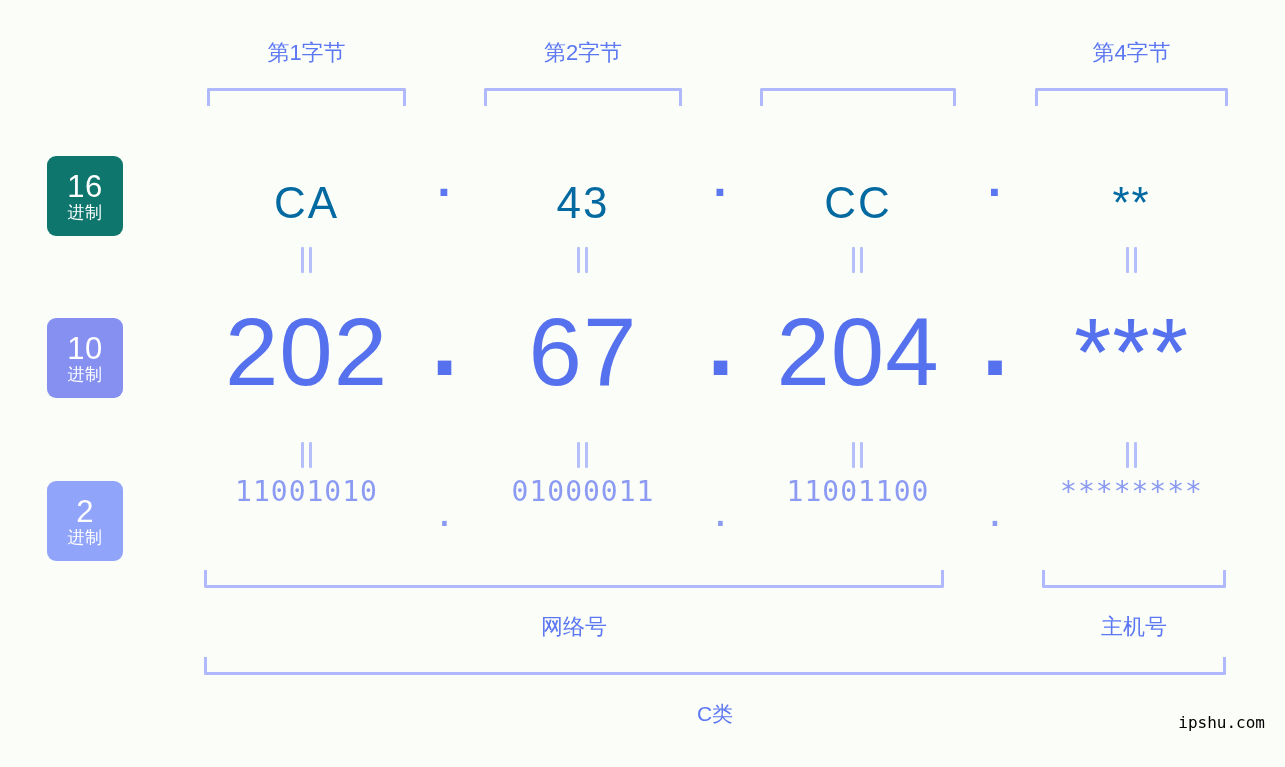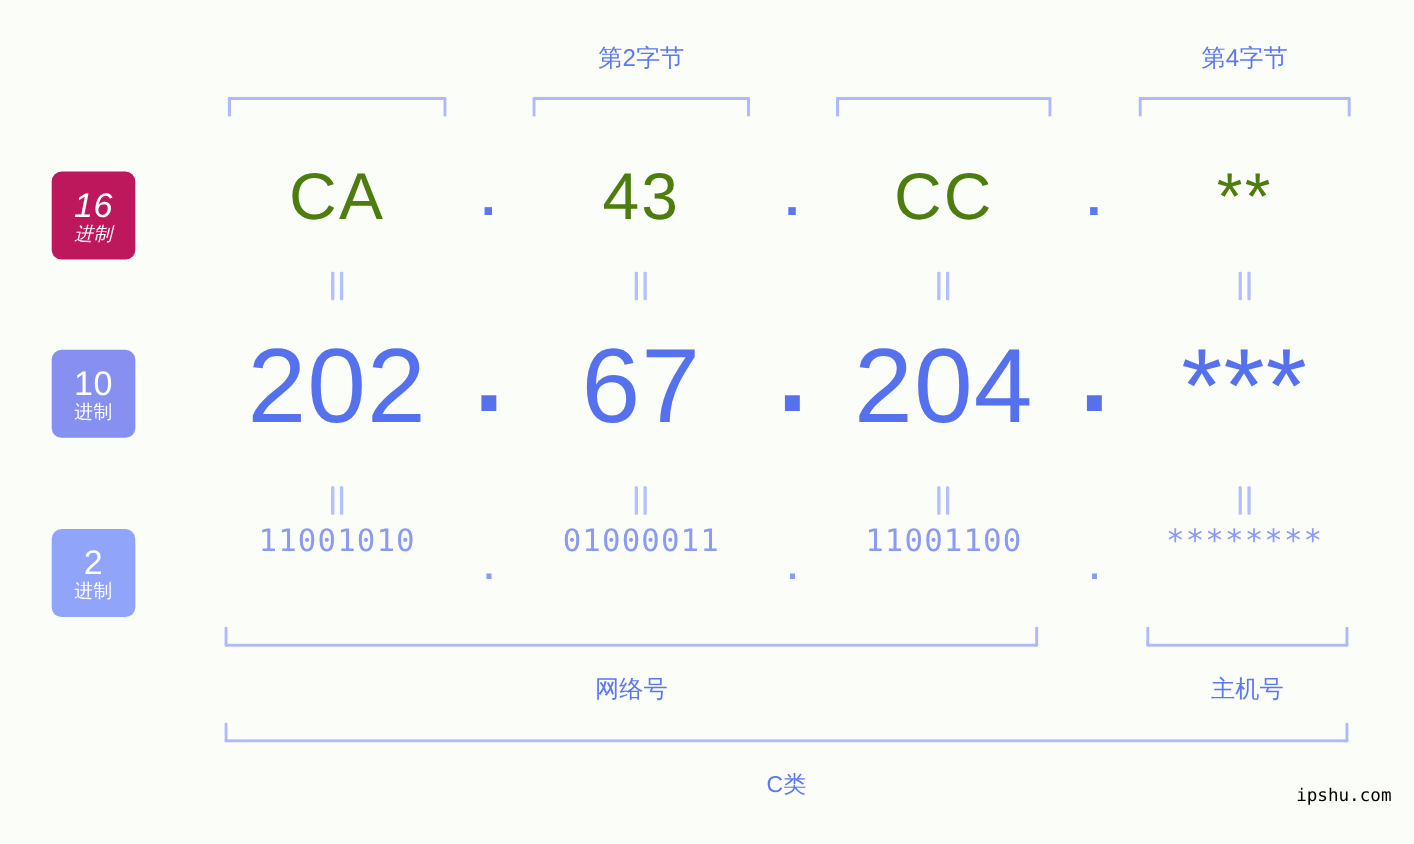--- a/index.html
+++ b/index.html
@@ -91,25 +91,25 @@
   
   .cell {
     position: absolute;
     text-align: center;
     white-space: nowrap;
     user-select: none;
   }
 
   
   .row-hex .cell {
-    top: 142px;
+    top: 166px;
     height: 74px;
     line-height: 74px;
-    font-size: 60px;
-    color: #4d7c0f;
+    font-size: 44px;
+    color: #0369a1;
     letter-spacing: 2px;
   }
   .row-hex .dot {
     top: 150px;
     height: 74px;
     line-height: 60px;
     font-size: 48px;
     color: #5c77f2;
     font-weight: 700;
   }
@@ -195,29 +195,30 @@
     color: #000000;
     letter-spacing: 0px;
     user-select: none;
   }
 </style>
 </head>
 <body style="background: rgb(251, 253, 248);">
 
 <div id="stage">
 
+  <div class="byte-label" id="byte-label-0" style="left: 207px; width: 199px;">第1字节</div>
   <div class="byte-label" id="byte-label-1" style="left: 484px; width: 198px;">第2字节</div>
   <div class="byte-label" id="byte-label-3" style="left: 1035px; width: 193px;">第4字节</div>
 
   <div class="bracket-top" id="bracket-top-0" style="left: 207px; width: 199px; border-color: rgb(176, 185, 251);"></div>
   <div class="bracket-top" id="bracket-top-1" style="left: 484px; width: 198px; border-color: rgb(176, 185, 251);"></div>
   <div class="bracket-top" id="bracket-top-2" style="left: 760px; width: 196px; border-color: rgb(176, 185, 251);"></div>
   <div class="bracket-top" id="bracket-top-3" style="left: 1035px; width: 193px; border-color: rgb(176, 185, 251);"></div>
 
-  <div class="badge" id="badge-hex" style="background: #be185d; font-style: italic;">
+  <div class="badge" id="badge-hex" style="background: #0f766e;">
     <span class="num">16</span>
     <span class="sub">进制</span>
   </div>
   <div class="badge" id="badge-dec" style="background: rgb(133, 144, 240);">
     <span class="num">10</span>
     <span class="sub">进制</span>
   </div>
   <div class="badge" id="badge-bin" style="background: rgb(144, 164, 250);">
     <span class="num">2</span>
     <span class="sub">进制</span>

